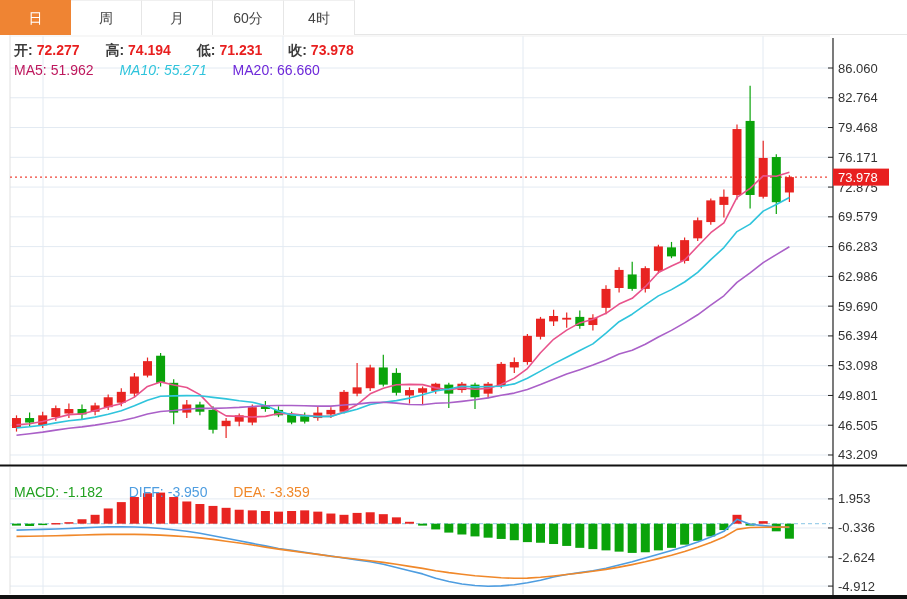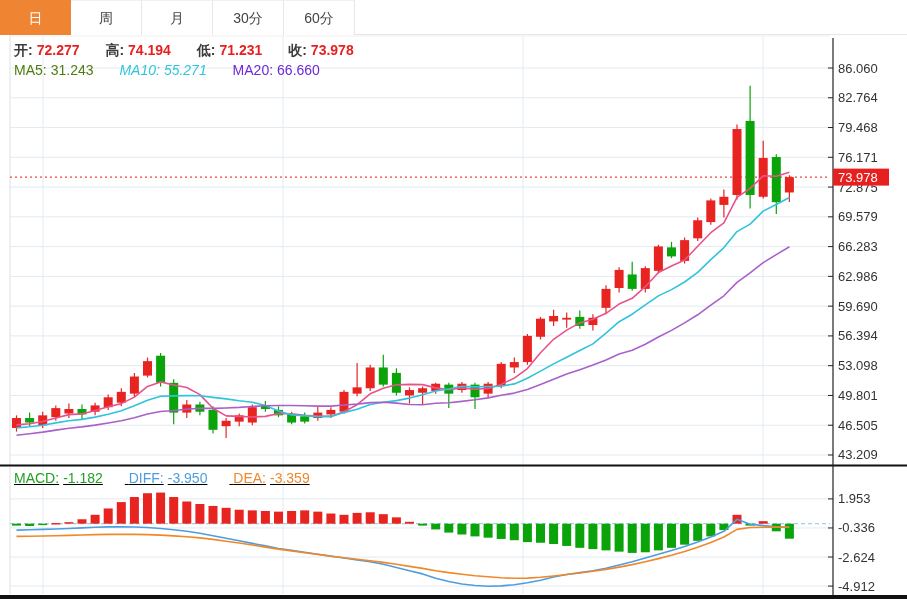--- a/index.html
+++ b/index.html
@@ -10,34 +10,34 @@
   .tab:first-child{border-left:1px solid #f0f0f0;}
   .tab.active{background:#ef8433;color:#fff;border-color:#ef8433;}
   
   .readout{position:absolute;left:14px;font-size:14px;white-space:nowrap;z-index:5;}
   .readout span{margin-right:4px;}
   .lbl{color:#3c3c3c;}
   .val-red{color:#e81f1f;}
   .gap{display:inline-block;width:14px;}
   #ohlc-row{top:42px;font-weight:bold;}
   #ma-row{top:62px;}
-  #ma-row .ma5{color:#4d7c0f;} #ma-row .ma10{color:#2fc4dc;font-style:italic;} #ma-row .ma20{color:#6d28d9;}
-  #macd-row{top:470px;font-size:14px;text-decoration:underline;}
+  #ma-row .ma5{color:#be185d;} #ma-row .ma10{color:#2fc4dc;font-style:italic;} #ma-row .ma20{color:#6d28d9;}
+  #macd-row{top:484px;font-size:14px;}
   #macd-row .macd{color:#21a121;} #macd-row .diff{color:#4e9de0;} #macd-row .dea{color:#f0882a;}
   #chart-svg{position:absolute;left:0;top:0;z-index:1;}
 </style>
 </head>
 <body>
 
 <div class="toolbar">
   <div class="tab active">日</div>
   <div class="tab">周</div>
   <div class="tab">月</div>
-  <div class="tab">30分</div>
   <div class="tab">60分</div>
+  <div class="tab">4时</div>
 </div>
 
 <div id="chart-svg"><svg width="907" height="599">
       <g>
         <line x1="43" y1="36" x2="43" y2="465" stroke="#e3eaf2" stroke-width="1"></line>
         <line x1="43" y1="467" x2="43" y2="594" stroke="#e3eaf2" stroke-width="1"></line>
         <line x1="283" y1="36" x2="283" y2="465" stroke="#e3eaf2" stroke-width="1"></line>
         <line x1="283" y1="467" x2="283" y2="594" stroke="#e3eaf2" stroke-width="1"></line>
         <line x1="523" y1="36" x2="523" y2="465" stroke="#e3eaf2" stroke-width="1"></line>
         <line x1="523" y1="467" x2="523" y2="594" stroke="#e3eaf2" stroke-width="1"></line>
@@ -308,21 +308,21 @@
     </svg></div>
 
 <div class="readout" id="ohlc-row">
   <span class="lbl">开:</span><span class="val-red">72.277</span><span class="gap"></span>
   <span class="lbl">高:</span><span class="val-red">74.194</span><span class="gap"></span>
   <span class="lbl">低:</span><span class="val-red">71.231</span><span class="gap"></span>
   <span class="lbl">收:</span><span class="val-red">73.978</span>
 </div>
 
 <div class="readout" id="ma-row">
-  <span class="ma5">MA5:</span><span class="ma5">31.243</span><span class="gap"></span>
+  <span class="ma5">MA5:</span><span class="ma5">51.962</span><span class="gap"></span>
   <span class="ma10">MA10:</span><span class="ma10">55.271</span><span class="gap"></span>
   <span class="ma20">MA20:</span><span class="ma20">66.660</span>
 </div>
 
 <div class="readout" id="macd-row">
   <span class="macd">MACD:</span><span class="macd">-1.182</span><span class="gap"></span>
   <span class="diff">DIFF:</span><span class="diff">-3.950</span><span class="gap"></span>
   <span class="dea">DEA:</span><span class="dea">-3.359</span>
 </div>
 

